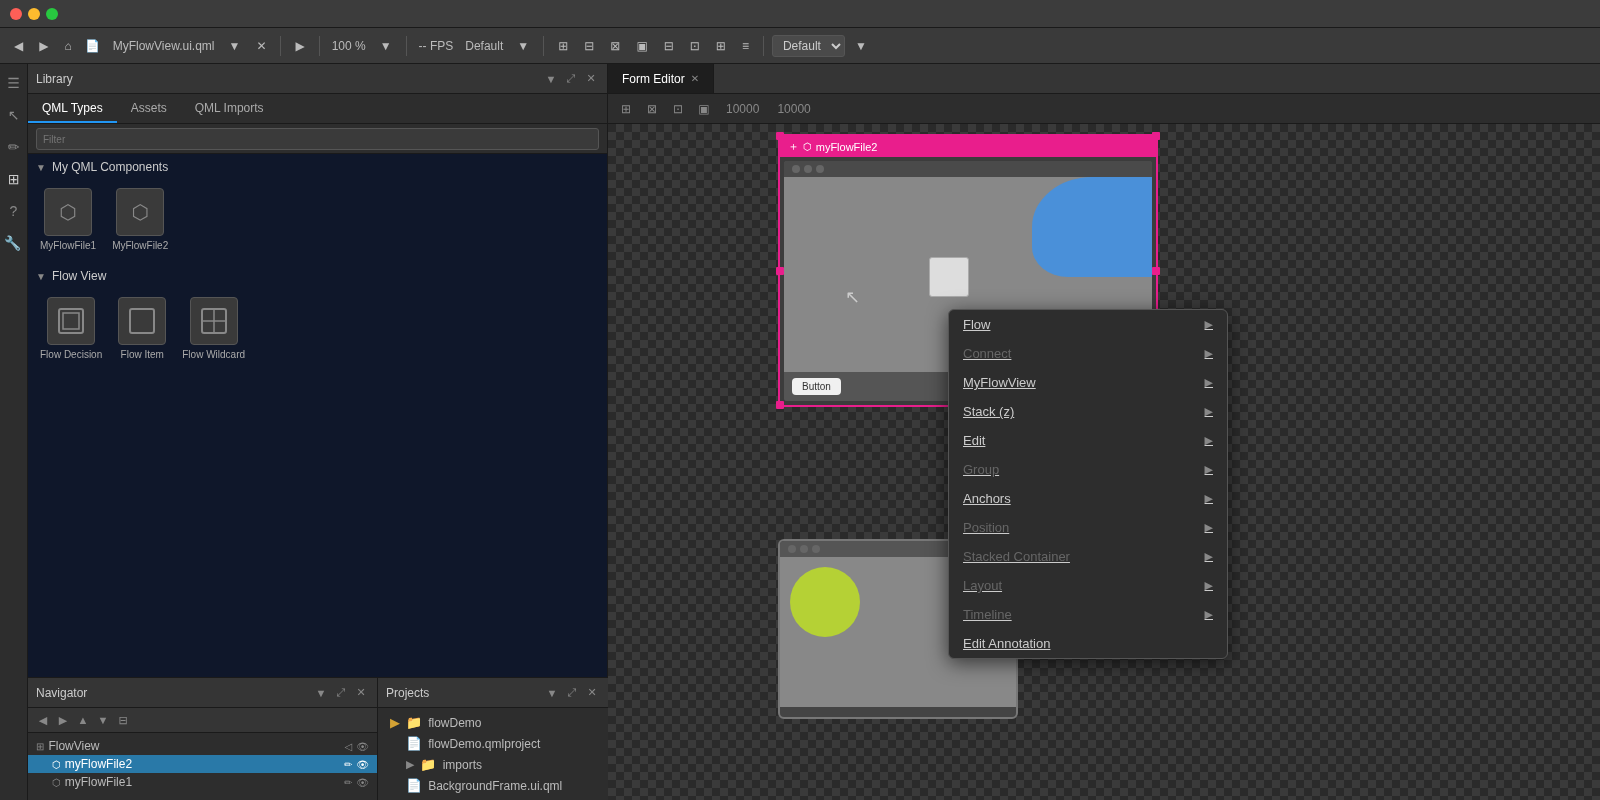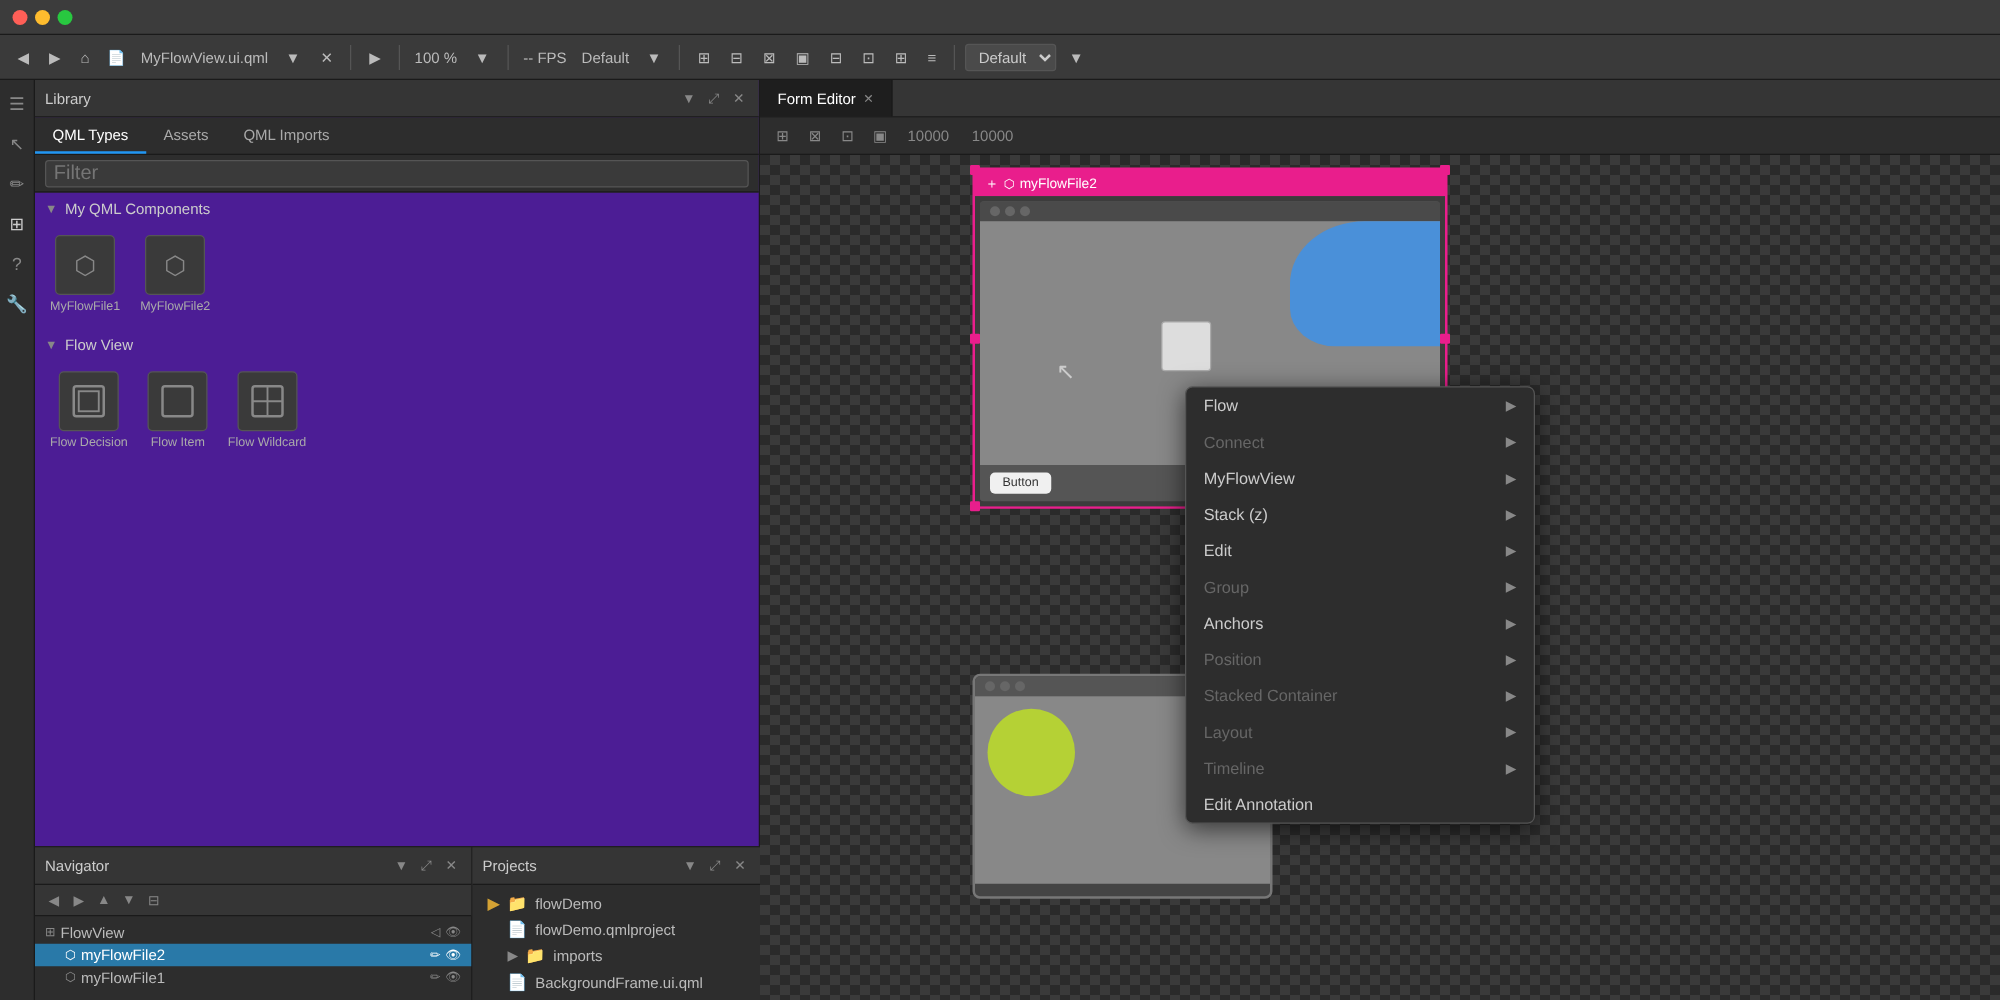--- a/index.html
+++ b/index.html
@@ -112,21 +112,21 @@
       color: #888;
       cursor: pointer;
       font-size: 14px;
       border-radius: 3px;
     }
     .left-icon.active { color: #ccc; }
 
     
     .library-panel {
       width: 580px;
-      background: #4c1d95;
+      background: #0f172a;
       border-right: 1px solid #1a1a1a;
       display: flex;
       flex-direction: column;
     }
     .panel-header {
       height: 30px;
       background: #353535;
       display: flex;
       align-items: center;
       padding: 0 8px;
@@ -178,21 +178,21 @@
       padding: 4px 8px;
       background: #2d2d2d;
       border-bottom: 1px solid #1a1a1a;
     }
     .filter-input {
       width: 100%;
       height: 22px;
       background: #3a3a3a;
       border: 1px solid #555;
       color: #ccc;
-      font-size: 16px;
+      font-size: 10px;
       padding: 0 6px;
       border-radius: 3px;
       outline: none;
     }
     .add-buttons {
       padding: 6px 8px;
       display: flex;
       flex-wrap: wrap;
       gap: 6px;
       border-bottom: 1px solid #1a1a1a;
@@ -781,21 +781,21 @@
           <div class="dot"></div>
           <div class="dot"></div>
         </div>
         <div class="card2-content" style="height:150px;">
           <div class="yellow-blob"></div>
         </div>
       </div>
 
       <div style="position:absolute; left:237px; top:162px; font-size:18px; color:#ccc; pointer-events:none;">↖</div>
 
-      <div class="context-menu" style="left:340px; top:185px;">
+      <div class="context-menu" style="left:340px; top:185px;text-decoration:underline;">
         <div class="menu-item">
           <span class="menu-item-label">Flow</span>
           <span class="menu-arrow">▶</span>
         </div>
         <div class="menu-item disabled">
           <span class="menu-item-label">Connect</span>
           <span class="menu-arrow">▶</span>
         </div>
         <div class="menu-item">
           <span class="menu-item-label">MyFlowView</span>

